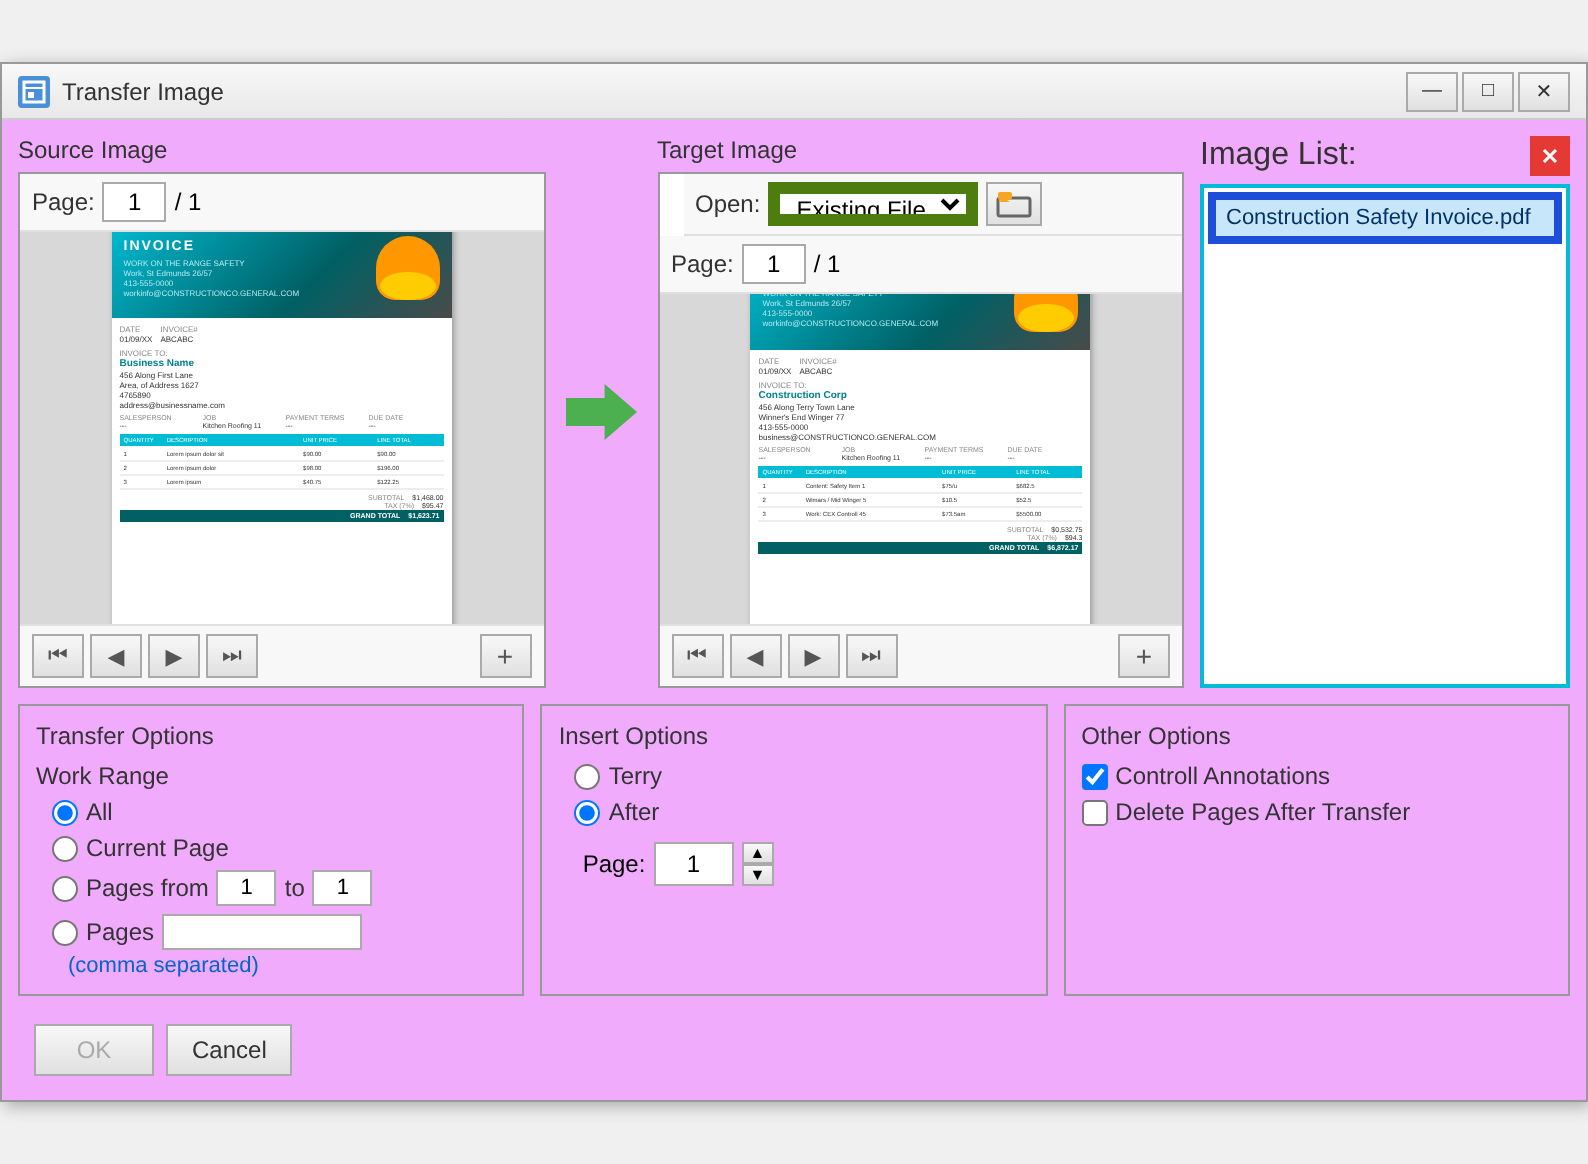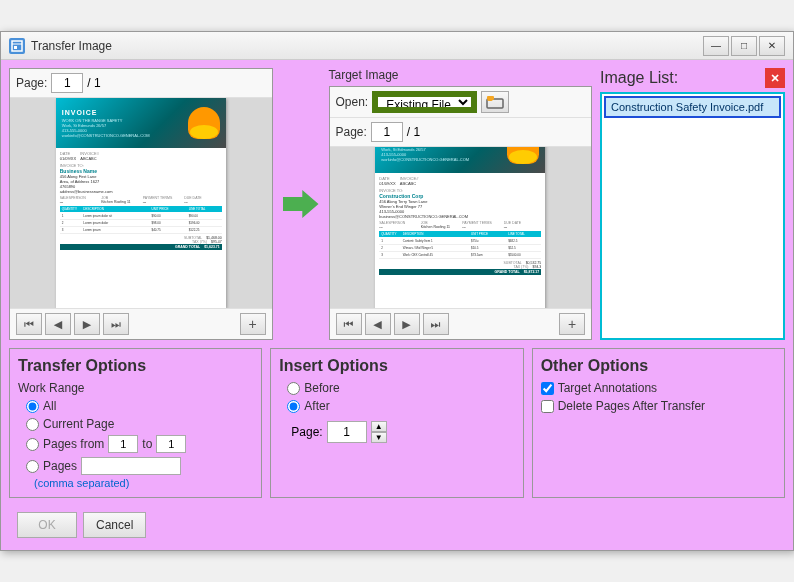--- a/index.html
+++ b/index.html
@@ -119,20 +119,21 @@
       padding: 0 2px;
     }
     .target-top-nav {
       display: flex;
       align-items: center;
       padding: 4px 6px;
       gap: 4px;
       font-size: 12px;
       background: #f8f8f8;
       border-bottom: 1px solid #e0e0e0;
+      margin-left: 12px;
     }
     .target-top-nav label { color: #333; }
     .open-select {
       height: 22px;
       border: 6px solid #4d7c0f;
       background: white;
       font-size: 12px;
       padding: 0 4px;
       min-width: 100px;
     }
@@ -255,39 +256,39 @@
     }
     .image-list-box {
       border: 2px solid #00bcd4;
       background: white;
       flex: 1;
       overflow-y: auto;
       padding: 2px;
     }
     .image-list-item {
       background: #c8e6fa;
-      border: 2px solid #1d4ed8;
+      border: 4px solid #1d4ed8;
       padding: 3px 5px;
       font-size: 11px;
       color: #003366;
       cursor: pointer;
     }
     .bottom-section {
       display: flex;
       gap: 8px;
       flex-shrink: 0;
     }
     .transfer-options {
       border: 1px solid #999;
       padding: 8px;
       flex: 1;
     }
     .options-title {
-      font-size: 16px;
-      font-weight: bold;
+      font-size: 12px;
+      font-weight: normal;
       margin-bottom: 6px;
       color: #333;
     }
     .options-sub {
       font-size: 12px;
       margin-bottom: 4px;
       color: #333;
     }
     .radio-group {
       display: flex;
@@ -416,20 +417,21 @@
       <button class="title-btn">—</button>
       <button class="title-btn">□</button>
       <button class="title-btn close">✕</button>
     </div>
   </div>
 
   <div class="content">
     <div class="top-section">
 
       <div class="source-panel">
+        <div class="panel-label">Source Image</div>
         <div class="panel-border">
           <div class="page-nav">
             <label>Page:</label>
             <input class="page-input" type="text" value="1" style="">
             <span>/ 1</span>
           </div>
           <div class="preview-area">
             <div class="invoice-preview">
               <div class="invoice-header-bar">
                 <div style="display:flex;flex-direction:column;flex:1">
@@ -702,42 +704,42 @@
           </div>
         </div>
         <div class="comma-note">(comma separated)</div>
       </div>
 
       <div class="insert-options">
         <div class="options-title">Insert Options</div>
         <div class="radio-group">
           <div class="radio-row">
             <input type="radio" name="insert" id="before" style="">
-            <label for="before">Before</label>
+            <label for="before">Terry</label>
           </div>
           <div class="radio-row page-spinner-row">
             <input type="radio" name="insert" id="after" checked="" style="">
             <label for="after">After</label>
           </div>
           <div style="display:flex;align-items:center;gap:4px;margin-top:4px;margin-left:4px">
             <span>Page:</span>
             <input class="spinner-input" type="text" value="1" style="">
             <div class="spinner-btns">
               <button class="spinner-btn">▲</button>
               <button class="spinner-btn">▼</button>
             </div>
           </div>
         </div>
       </div>
 
       <div class="other-options">
         <div class="options-title">Other Options</div>
         <div class="checkbox-row">
           <input type="checkbox" id="inclAnnot" checked="" style="">
-          <label for="inclAnnot">Target Annotations</label>
+          <label for="inclAnnot">Controll Annotations</label>
         </div>
         <div class="checkbox-row">
           <input type="checkbox" id="delPages" style="">
           <label for="delPages">Delete Pages After Transfer</label>
         </div>
       </div>
     </div>
 
     <div class="bottom-buttons">
       <button class="action-btn" disabled="">OK</button>

